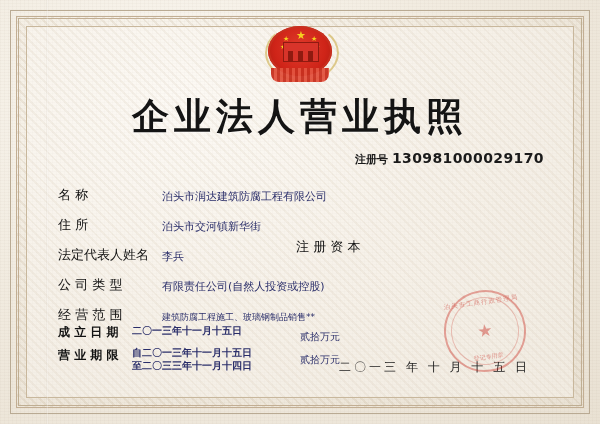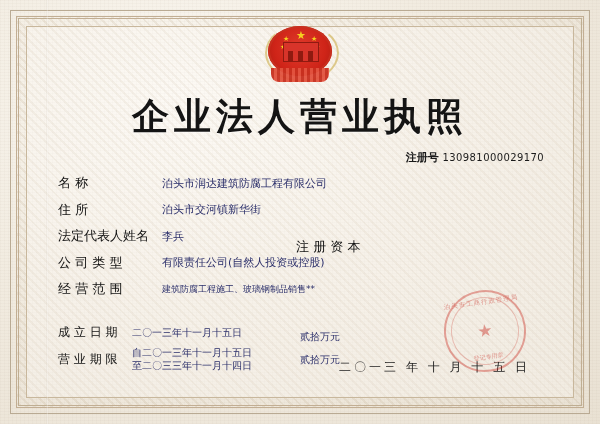--- a/index.html
+++ b/index.html
@@ -84,45 +84,45 @@
     position:absolute;left:0;right:0;top:92px;text-align:center;
     font-family:"DejaVu Serif", serif;
     font-weight:bold;font-size:37px;letter-spacing:5px;color:#141414;
     text-shadow:0 1px 0 rgba(255,255,255,.5);
   }
   .regno{
     position:absolute;right:56px;top:150px;
     font-size:11px;color:#1a1a1a;font-weight:bold;
     font-family:"DejaVu Sans", sans-serif;
   }
-  .regno .num{font-weight:normal;font-size:10px;letter-spacing:.4px;}
+  .regno .num{font-weight:bold;font-size:14px;letter-spacing:.4px;}
 
   .fields{position:absolute;left:58px;top:174px;right:48px;}
-  .row{display:flex;align-items:center;margin-bottom:8.5px;}
+  .row{display:flex;align-items:flex-end;margin-bottom:8.5px;margin-top:12px;}
   .lbl{
     width:98px;flex:0 0 98px;font-size:13px;color:#111;
     font-family:"DejaVu Sans", sans-serif;
     display:flex;justify-content:space-between;letter-spacing:0;
   }
   .val{
     flex:1;font-size:11px;color:#2a2e6a;padding-left:6px;
     font-family:"DejaVu Sans", sans-serif;
   }
   .val.small{font-size:9px;}
   .right-col{position:absolute;right:6px;top:64px;width:250px;}
   .rrow{display:flex;align-items:baseline;margin-bottom:9px;flex-direction:column;}
   .rlbl{
     width:92px;flex:0 0 92px;font-size:13px;color:#111;
     font-family:"DejaVu Sans", sans-serif;
     display:flex;justify-content:space-between;
   }
   .rval{font-size:10px;color:#2a2e6a;font-family:"DejaVu Sans", sans-serif;padding-left:4px;}
 
   .bottom{position:absolute;left:58px;bottom:46px;width:300px;}
-  .brow{display:flex;align-items:center;margin-bottom:6px;}
+  .brow{display:flex;align-items:flex-start;margin-bottom:6px;font-weight:bold;}
   .blbl{
     width:66px;flex:0 0 66px;font-size:12px;color:#111;
     font-family:"DejaVu Sans", sans-serif;display:flex;justify-content:space-between;
   }
   .bval{font-size:10px;color:#2a2e6a;font-family:"DejaVu Sans", sans-serif;padding-left:8px;}
   .bval.stack div{line-height:1.25;}
 
   .issue-date{
     position:absolute;right:70px;bottom:48px;
     font-size:12px;color:#1c1c1c;letter-spacing:3px;

